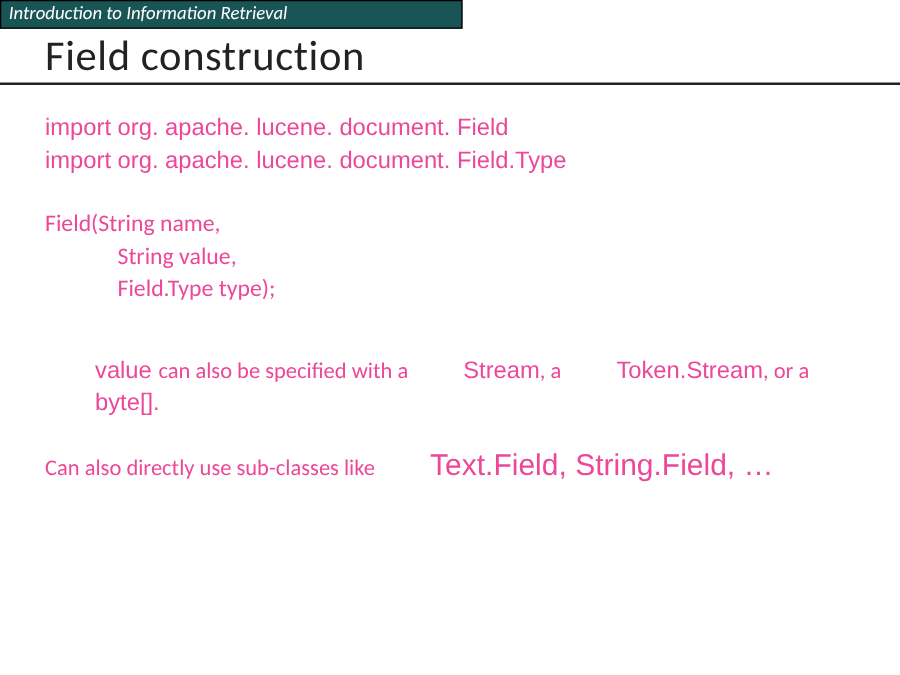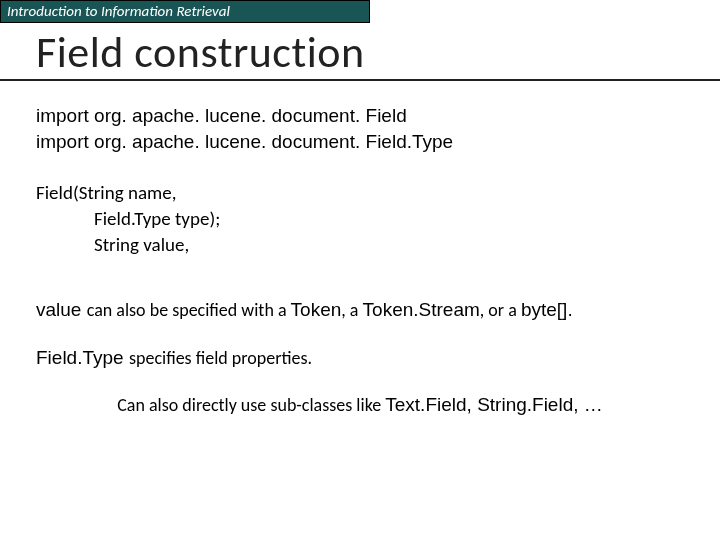--- a/index.html
+++ b/index.html
@@ -8,83 +8,80 @@
   .banner {
     background: #1a5555;
     color: #ffffff;
     font-style: italic;
     font-size: 15px;
     padding: 1px 6px 2px 6px;
     width: 370px;
     border: 1px solid #000;
   }
   .title {
-    font-size: 44px;
+    font-size: 34px;
     font-weight: 400;
     color: #222;
     padding: 2px 0 0 36px;
     letter-spacing: 0.5px;
   }
   .subtitle {
     font-size: 30px;
     font-weight: 400;
     color: #222;
     padding: 0 0 6px 36px;
   }
   .rule {
     border: none;
     border-top: 2px solid #222;
     margin: 0;
   }
   .body {
     padding: 22px 36px 0 36px;
     font-size: 19px;
-    color: #000000;
+    color: #ec4899;
     line-height: 1.35;
   }
   .code {
     font-family: Arial, sans-serif;
     font-size: 19px;
     margin-bottom: 26px;
   }
   .sig { margin-bottom: 40px; }
   .indent { padding-left: 58px; }
   .para { margin-bottom: 22px; }
-  .mono { font-family: Arial, sans-serif; }
-  .smallish { font-size: 18px; text-align: center; }
+  .mono { font-family: Arial, sans-serif; margin-left: 40px; }
+  .smallish { font-size: 18px; }
 </style>
 </head>
 <body>
 <div class="slide">
 
   <div class="banner">Introduction to Information Retrieval</div>
 
   <div class="title">Field construction</div>
 
   <hr class="rule">
 
   <div class="body">
 
     <div class="code">
       <div>import org. apache. lucene. document. Field</div>
       <div>import org. apache. lucene. document. Field.Type</div>
     </div>
 
     <div class="sig">
       <div>Field(String name,</div>
+      <div class="indent">String value,</div>
       <div class="indent">Field.Type type);</div>
-      <div class="indent">String value,</div>
     </div>
 
     <div class="para">
-      <span class="mono">value </span><span class="smallish">can also be specified with a </span><span class="mono">Token</span><span class="smallish">, a </span><span class="mono">Token.Stream</span><span class="smallish">, or a </span><span class="mono">byte[].</span>
+      <span class="mono">value </span><span class="smallish">can also be specified with a </span><span class="mono">Stream</span><span class="smallish">, a </span><span class="mono">Token.Stream</span><span class="smallish">, or a </span><span class="mono">byte[].</span>
     </div>
 
-    <div class="para">
-      <span class="mono">Field.Type </span><span class="smallish">specifies field properties.</span>
-    </div>
 
     <div class="para smallish">
-      <span>Can also directly use sub-classes like </span><span class="mono" style="font-size:19px">Text.Field, String.Field, …</span>
+      <span>Can also directly use sub-classes like </span><span class="mono" style="font-size:24px">Text.Field, String.Field, …</span>
     </div>
 
   </div>
 </div>
 
 </body></html>

